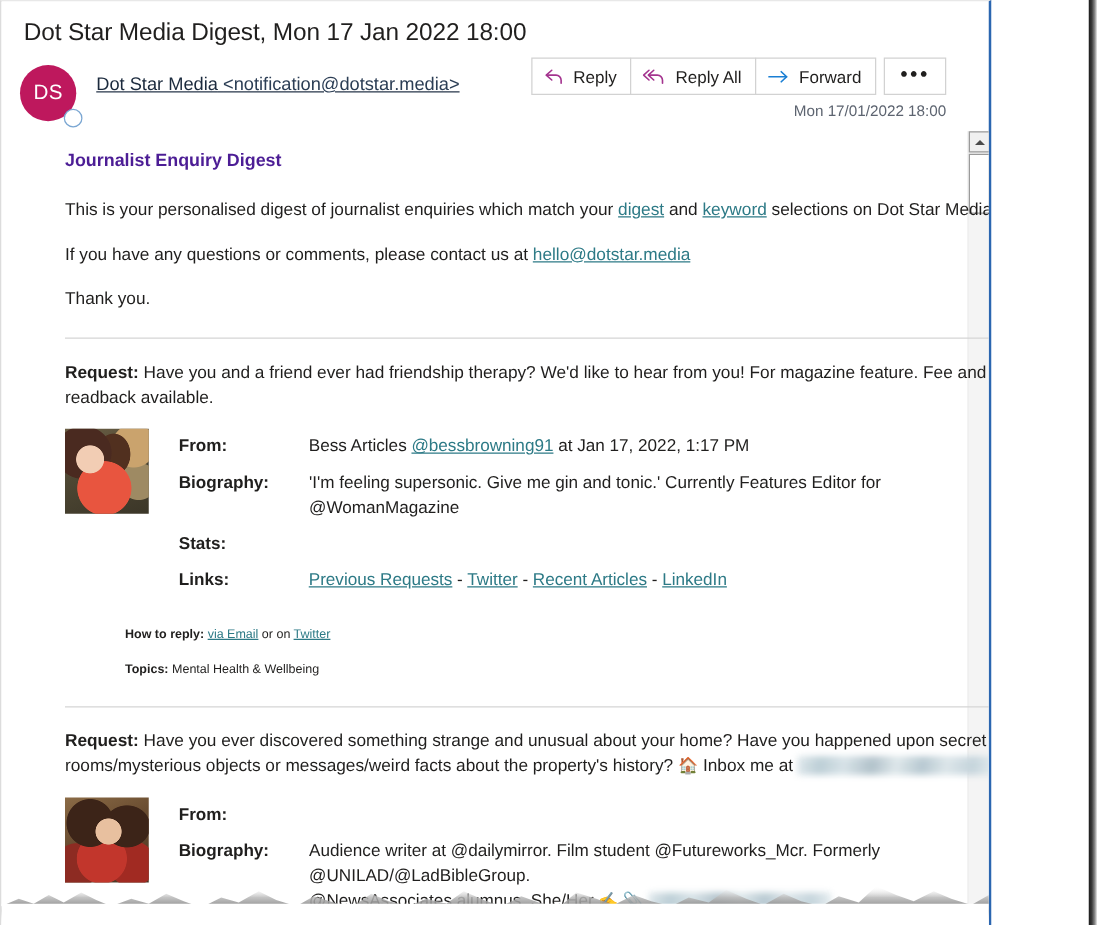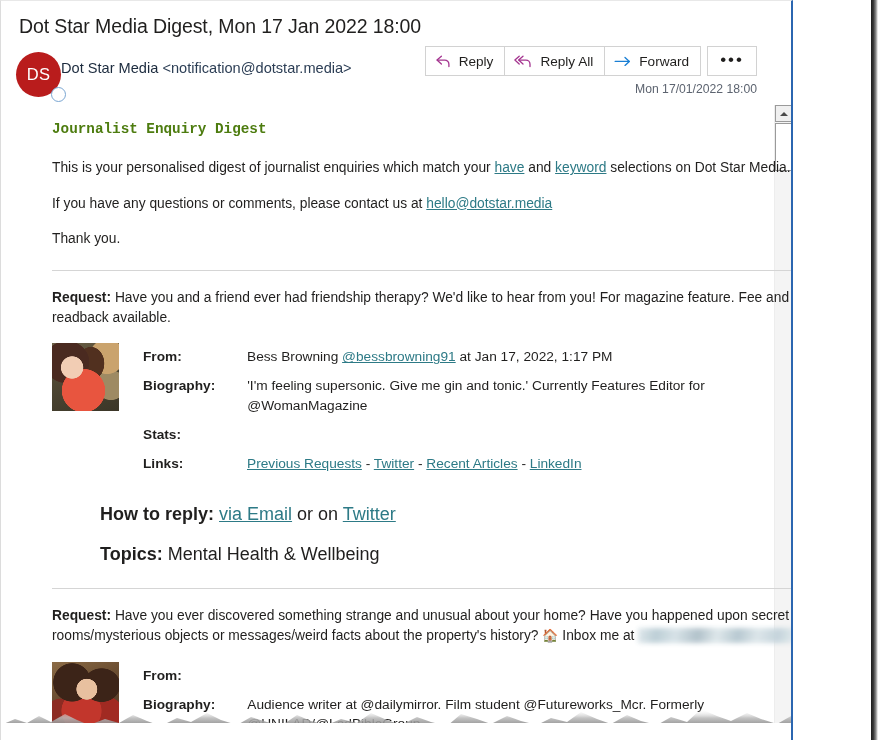--- a/index.html
+++ b/index.html
@@ -51,43 +51,44 @@
   }
 
   .avatar-wrap {
     position: absolute;
     left: 15px; top: 51px;
     width: 46px; height: 46px;
   }
   .avatar {
     width: 45px; height: 45px;
     border-radius: 50%;
-    background: #b91c1c;
+    background: #be185d;
     color: #ffffff;
     font-size: 16.5px;
     display: flex;
     align-items: center;
     justify-content: center;
     letter-spacing: 0.3px;
   }
   .presence {
     position: absolute;
     right: -4px; bottom: -4px;
     width: 15px; height: 15px;
     border-radius: 50%;
     background: #ffffff;
     border: 1.6px solid #7aa6d2;
   }
 
   .sender-line {
     position: absolute;
-    left: 60px; top: 59px;
+    left: 76px; top: 59px;
     font-size: 14.6px;
     color: #27364a;
     white-space: nowrap;
+    text-decoration: underline;
   }
   .sender-name { color: #1b2a3d; }
   .sender-addr { color: #2c3e55; }
 
   
   .toolbar {
     position: absolute;
     right: 34px; top: 45px;
     display: flex;
     align-items: stretch;
@@ -163,22 +164,21 @@
     overflow: hidden;
   }
   .content {
     padding: 16px 44px 0 51px;
   }
 
   h2.digest-title {
     margin: 0 0 21px 0;
     font-size: 14.3px;
     font-weight: bold;
-    color: #4d7c0f;
-    font-family: Liberation Mono, monospace;
+    color: #4c1d95;
   }
   p.para {
     margin: 0 0 16px 0;
     font-size: 13.8px;
     line-height: 1.42;
     color: #201f1e;
   }
   a.lnk {
     color: #2d7a86;
     text-decoration: underline;
@@ -225,21 +225,21 @@
   }
   .flabel {
     flex: 0 0 72px;
     font-weight: bold;
     color: #201f1e;
   }
   .fval { flex: 1; color: #201f1e; }
   .fval .sub { display: block; }
 
   .howto, .topics {
-    font-size: 18px;
+    font-size: 10px;
     line-height: 1.45;
     margin: 0 0 14px 0;
     padding-left: 48px;
   }
   .howto { margin-top: 18px; }
   .howto b, .topics b { font-weight: bold; }
 
   
   .redact {
     display: inline-block;
@@ -334,21 +334,21 @@
     </div>
     <div class="sb-thumb"></div>
   </div>
 
   <div class="body">
     <div class="content">
 
       <h2 class="digest-title">Journalist Enquiry Digest</h2>
 
       <p class="para">
-        <span>This is your personalised digest of journalist enquiries which match your </span><a class="lnk" href="#">have</a><span> and </span><a class="lnk" href="#">keyword</a><span> selections on Dot Star Media.</span>
+        <span>This is your personalised digest of journalist enquiries which match your </span><a class="lnk" href="#">digest</a><span> and </span><a class="lnk" href="#">keyword</a><span> selections on Dot Star Media.</span>
       </p>
 
       <p class="para">
         <span>If you have any questions or comments, please contact us at </span><a class="lnk" href="#">hello@dotstar.media</a>
       </p>
 
       <p class="para">Thank you.</p>
 
       <hr class="sep">
 
@@ -363,21 +363,21 @@
                radial-gradient(circle at 47% 70%, #e8553f 0 36%, rgba(0,0,0,0) 37%),
                radial-gradient(ellipse at 22% 28%, #4a2a20 0 30%, rgba(0,0,0,0) 31%),
                radial-gradient(ellipse at 58% 30%, #51301f 0 24%, rgba(0,0,0,0) 25%),
                radial-gradient(circle at 82% 20%, #caa36d 0 22%, rgba(0,0,0,0) 23%),
                radial-gradient(circle at 88% 62%, #9e8a63 0 20%, rgba(0,0,0,0) 21%),
                linear-gradient(160deg, #6b5f45 0%, #4e4733 45%, #3b3628 100%);"></div>
         <div class="fields">
           <div class="frow">
             <div class="flabel">From:</div>
             <div class="fval">
-              <span>Bess Browning</span>
+              <span>Bess Articles</span>
               <a class="lnk" href="#">@bessbrowning91</a><span> at Jan 17, 2022, 1:17 PM</span>
             </div>
           </div>
           <div class="frow">
             <div class="flabel">Biography:</div>
             <div class="fval">
               <span>'I'm feeling supersonic. Give me gin and tonic.' Currently Features Editor for @WomanMagazine</span>
             </div>
           </div>
           <div class="frow">

